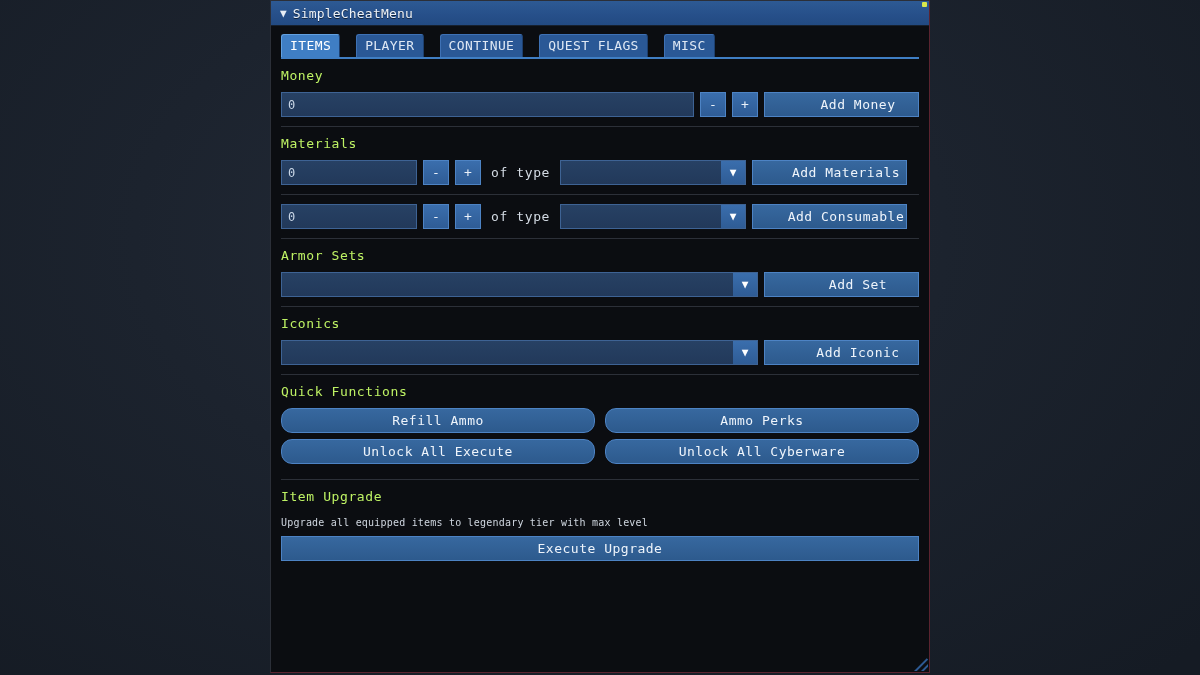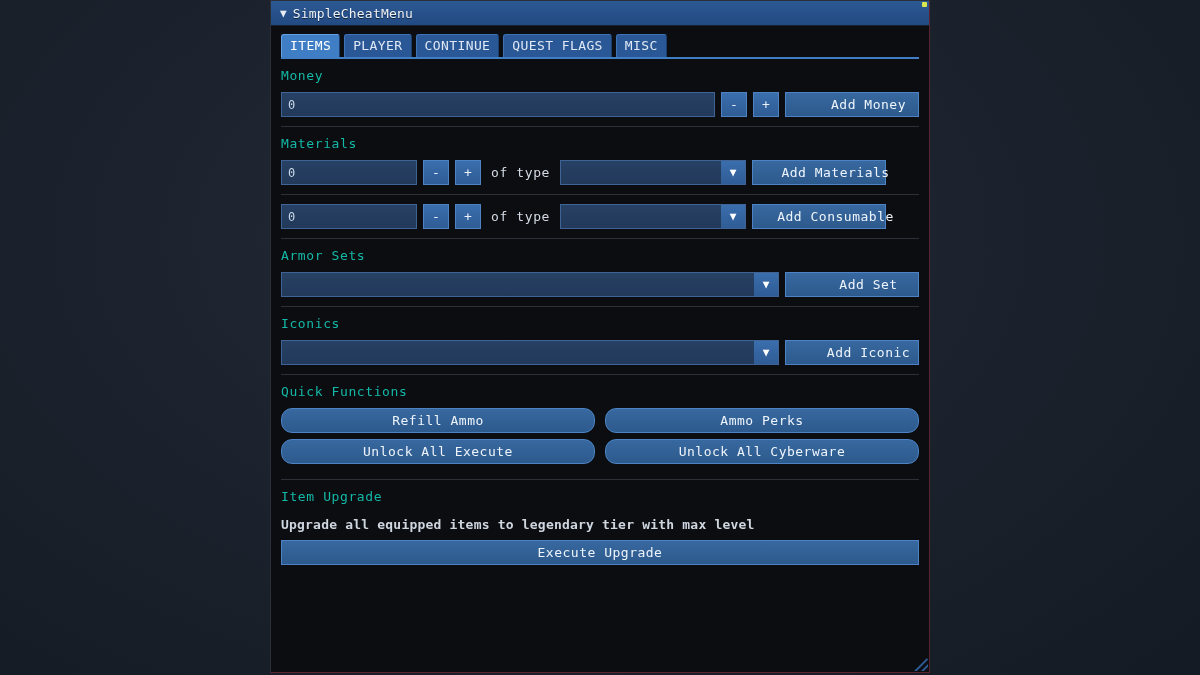--- a/index.html
+++ b/index.html
@@ -71,21 +71,21 @@
     background: #0b0d11;
     padding: 0;
     position: relative;
     overflow: hidden;
   }
 
   
   .tabstrip {
     display: flex;
     align-items: flex-end;
-    gap: 4px;
+    gap: 16px;
     padding: 8px 10px 0 10px;
     background: #0b0d11;
     position: relative;
   }
   .tab {
     background: #2a5896;
     color: #dfe8f4;
     font-size: 13px;
     letter-spacing: .4px;
     padding: 3px 8px 4px 8px;
@@ -107,31 +107,30 @@
     background: #3f7ec4;
     margin: 0 10px 0 10px;
   }
 
   
   .content { padding: 0 10px; }
   .section { padding: 9px 0 9px 0; }
   .sep { height: 1px; background: #2c3038; margin: 0; }
 
   .sec-label {
-    color: #14b8a6;
+    color: #bef264;
     font-size: 13px;
     letter-spacing: .6px;
     margin-bottom: 9px;
   }
   .sec-desc {
     color: #cfd6df;
-    font-size: 13px;
+    font-size: 10px;
     letter-spacing: .2px;
     margin: 13px 0 8px 0;
-    font-weight: bold;
   }
 
   .row { display: flex; align-items: center; gap: 6px; }
 
   .field {
     background: linear-gradient(180deg,#274164 0%,#22395a 100%);
     border: 1px solid #3e6394;
     height: 25px;
     color: #c9d6e6;
     font-size: 12px;
@@ -181,21 +180,21 @@
   .btn {
     height: 25px;
     background: linear-gradient(180deg,#37689f 0%,#2d5a8d 100%);
     border: 1px solid #4d83c4;
     color: #eef4fb;
     font-size: 13px;
     letter-spacing: .5px;
     display: flex; align-items: center; justify-content: center;
     white-space: nowrap;
   }
-  .btn.addbtn { width: 134px; flex: none; padding-left: 33px; }
+  .btn.addbtn { width: 155px; flex: none; padding-left: 33px; }
   .btn.half { flex: 1 1 0; border-radius: 11px; }
   .btn.full { width: 100%; }
 
   .qf-grid { display: flex; gap: 10px; margin-bottom: 6px; }
 
   .resize-grip {
     position: absolute; right: 1px; bottom: 1px;
     width: 14px; height: 14px;
     overflow: hidden;
     z-index: 5;

